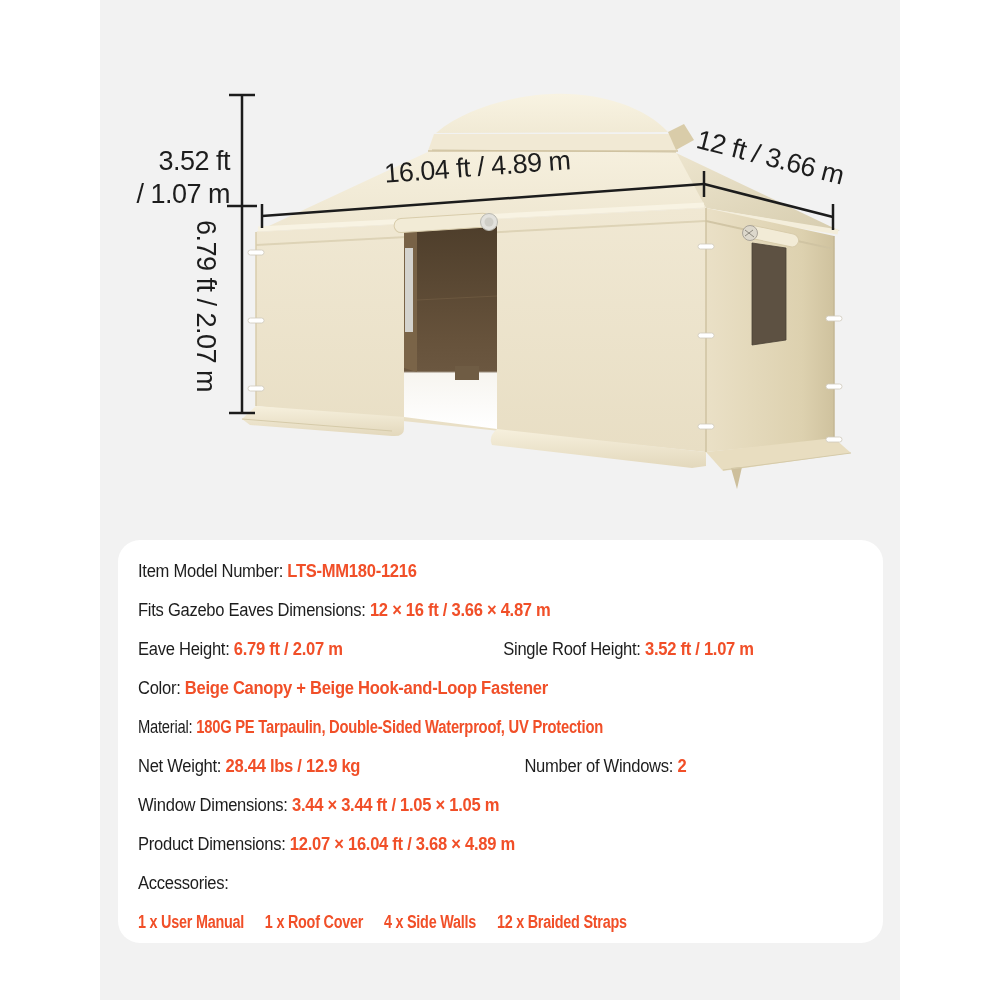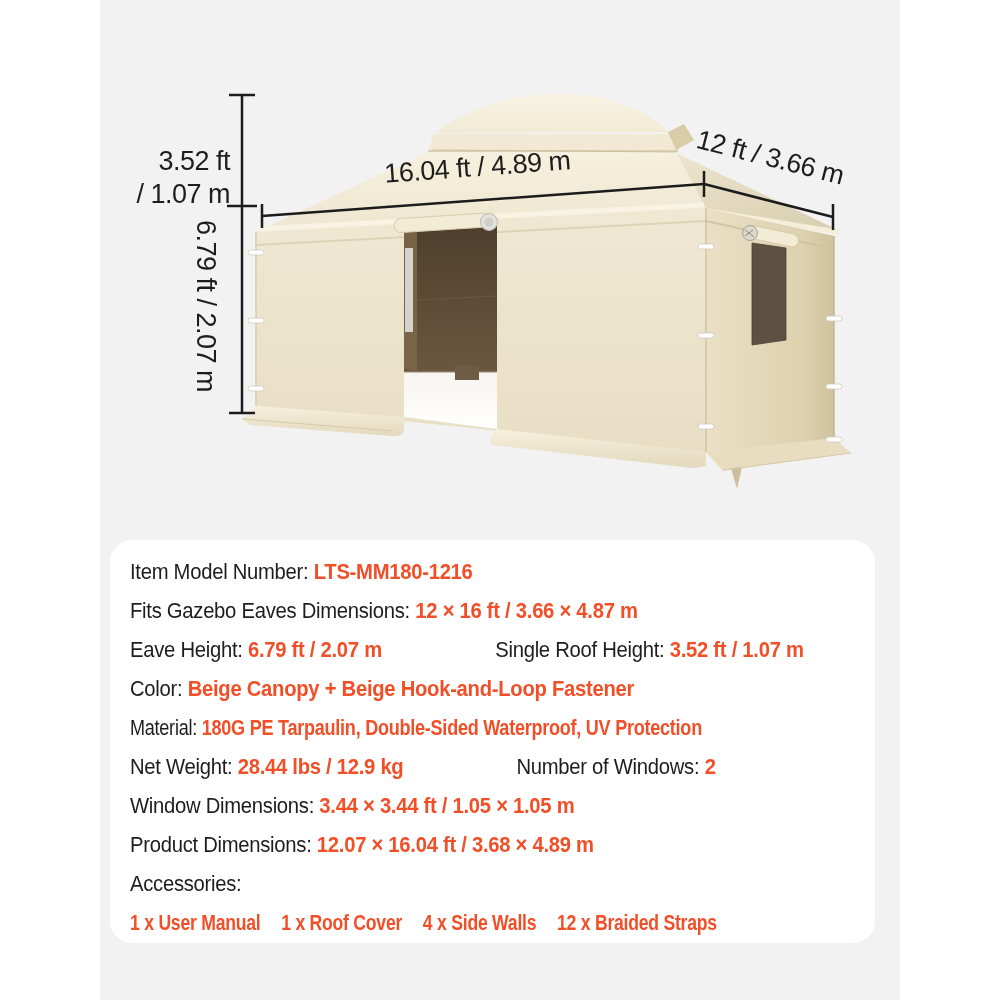--- a/index.html
+++ b/index.html
@@ -6,24 +6,24 @@
   body{
     width:1000px;height:1000px;position:relative;overflow:hidden;
     background:#ffffff;
     font-family:"Liberation Sans", sans-serif;
   }
   .band{position:absolute;left:100px;top:0;width:800px;height:1000px;background:#f2f2f2;}
   .stage{position:absolute;left:0;top:0;width:1000px;height:1000px;}
   svg text{font-family:"Liberation Sans", sans-serif;fill:#1d1d1d;letter-spacing:-0.5px;}
 
   .spec-card{
-    position:absolute;left:110px;top:540px;width:765px;height:403px;
+    position:absolute;left:118px;top:540px;width:765px;height:403px;
     background:#ffffff;border-radius:22px;overflow:hidden;
     padding:12px 0 0 20px;box-sizing:border-box;
-    font-size:22px;letter-spacing:-0.3px;color:#1d1d1d;
+    font-size:18px;letter-spacing:-0.3px;color:#1d1d1d;
   }
   .row{
     position:relative;height:39px;line-height:39px;white-space:nowrap;
     transform:scaleX(0.92);transform-origin:0 50%;
   }
   .row--material{transform:scaleX(0.82);}
   .row--acc{transform:scaleX(0.80);display:flex;gap:26px;}
   .val{font-weight:700;color:#f14f28;}
   .col2{position:absolute;top:0;}
   .col2--roof{left:397px;}

